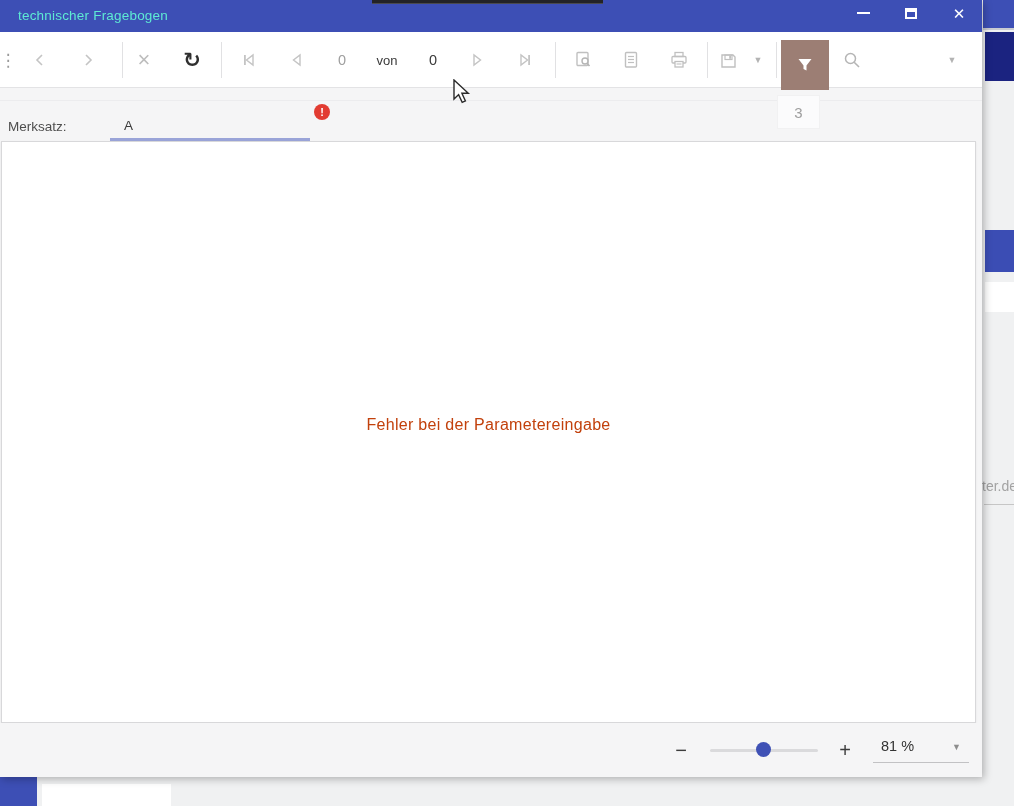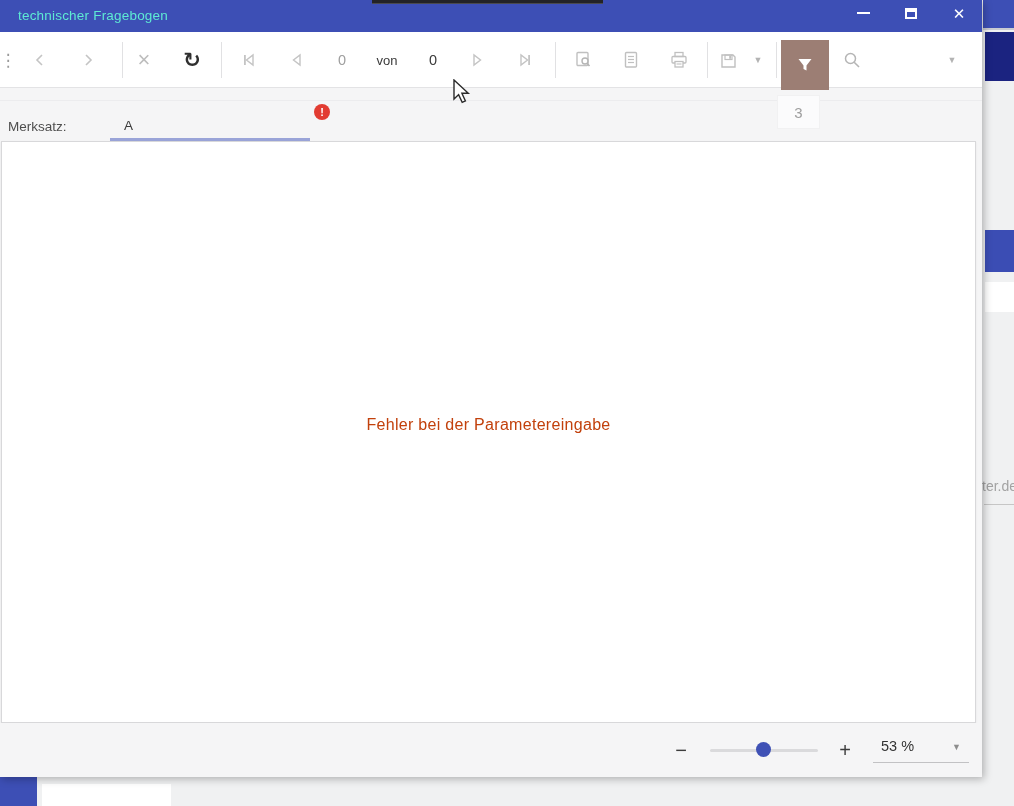--- a/index.html
+++ b/index.html
@@ -282,21 +282,21 @@
   <div class="abs content-panel">
     <div class="error-message">Fehler bei der Parametereingabe</div>
   </div>
 
   <div class="abs zoom-bar">
     <div class="abs zoom-minus">−</div>
     <div class="abs slider-track"></div>
     <div class="abs slider-thumb"></div>
     <div class="abs zoom-plus">+</div>
     <div class="abs zoom-select">
-      <span class="zoom-value">53 %</span>
+      <span class="zoom-value">81 %</span>
       <span class="zoom-dd">▼</span>
     </div>
   </div>
 
 </div>
 
 <div class="abs cursor">
   <svg width="20" height="28" viewBox="0 0 20 28">
     <polygon points="1,1 1,20 5.6,15.6 9.2,23.4 12.4,21.9 8.9,14.3 15.3,14.3" fill="#ffffff" stroke="#2b2b2b" stroke-width="1.4"></polygon>
   </svg>

